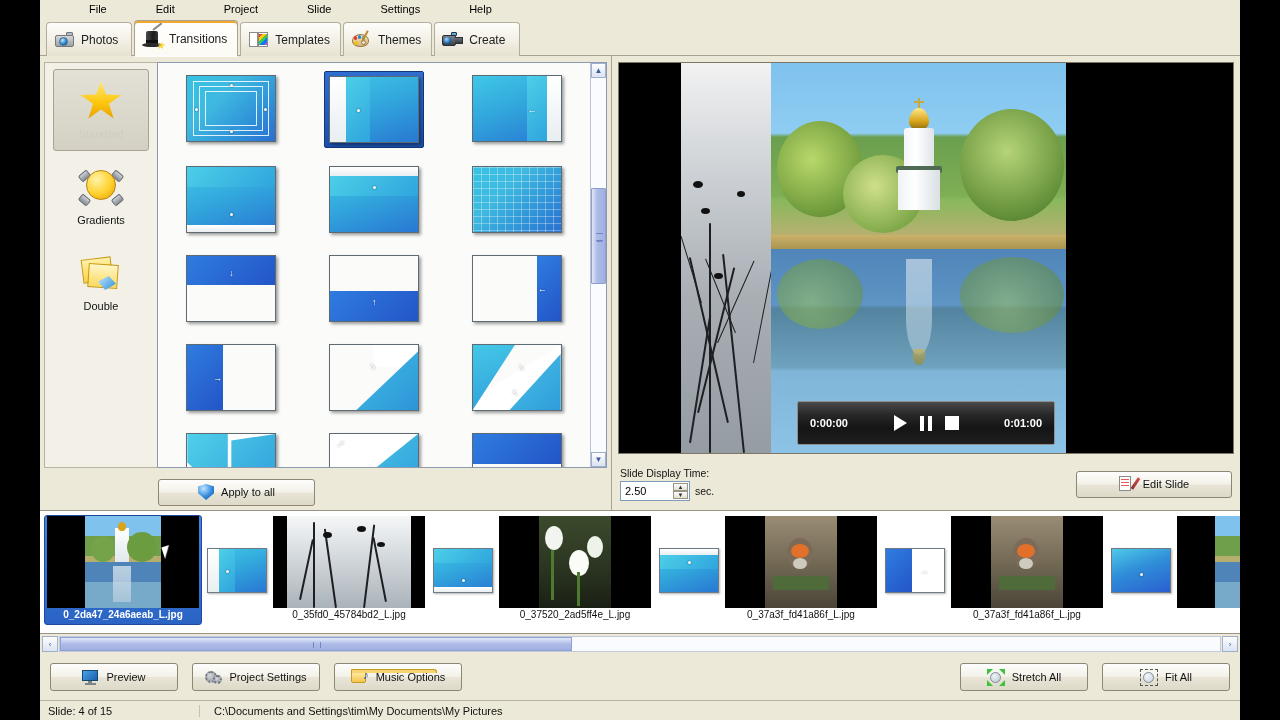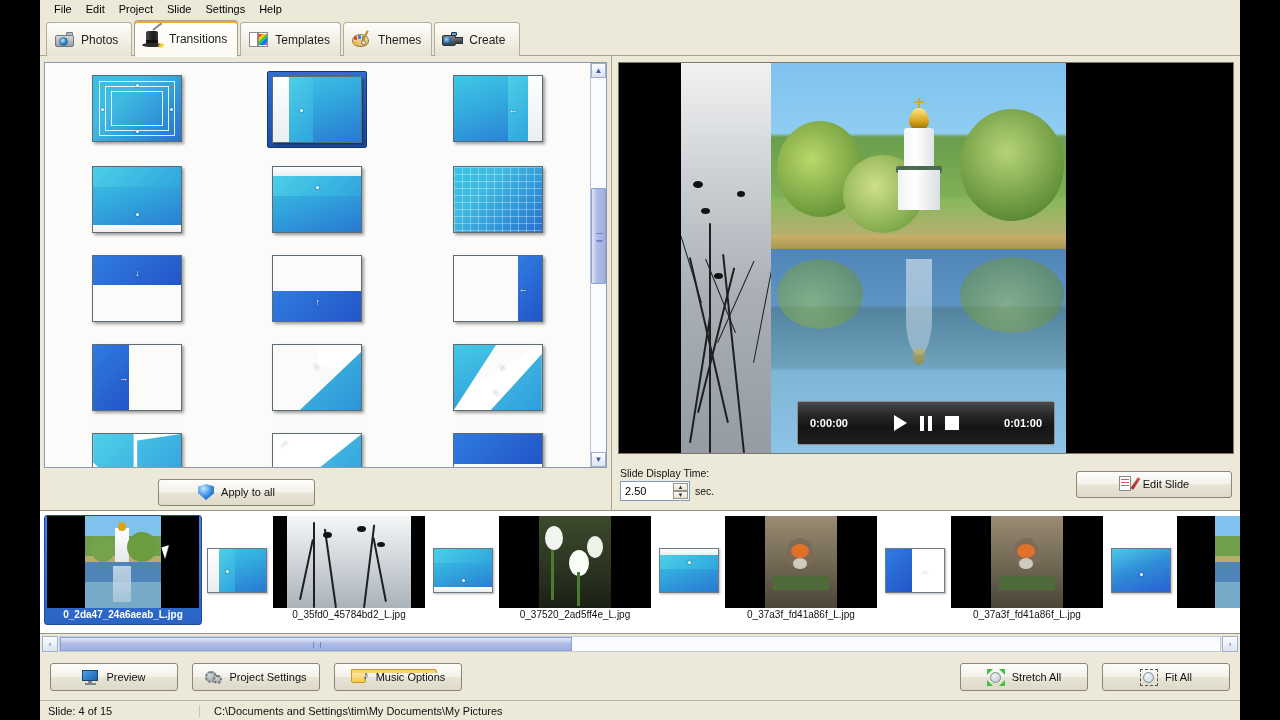--- a/index.html
+++ b/index.html
@@ -61,21 +61,21 @@
   .glyph-min { width:8px; height:3px; background:#fff; margin-top:6px;}
   .glyph-max { width:9px; height:8px; border:1.5px solid #fff; border-top-width:3px; }
   .glyph-close { font-size:13px; line-height:1; font-family:"Liberation Sans",sans-serif; }
 
   
   .menubar {
     height: 18px; background:#ece9d8;
     display:flex; align-items:center; padding-left:8px; gap:2px;
     flex: 0 0 18px; font-size:11px; color:#000;
   }
-  .menubar > div { padding: 1px 6px; }
+  .menubar > div { padding: 1px 6px; margin-left: 35px; }
 
   
   .tabstrip {
     height: 38px; background:#ece9d8;
     display:flex; align-items:flex-end; padding-left:6px;
     flex: 0 0 38px; position:relative;
   }
   .tabstrip::after {
     content:""; position:absolute; left:0; right:0; bottom:0; height:1px; background:#a9a293;
   }
@@ -518,20 +518,46 @@
         </span>
       <span>Create</span>
     </div>
   </div>
 
   <div class="body-split">
 
     <div class="left-pane">
       <div class="left-top">
 
+        <div class="cat-col">
+          <div class="cat selected">
+            <span class="cat-ico">
+                <i class="star-shape"></i>
+              </span>
+            <span>Standard</span>
+          </div>
+          <div class="cat">
+            <span class="cat-ico">
+              <i class="grad-h a"></i>
+                <i class="grad-h b"></i>
+                <i class="grad-h c"></i>
+                <i class="grad-h d"></i>
+                <i class="grad-shape"></i>
+            </span>
+            <span>Gradients</span>
+          </div>
+          <div class="cat">
+            <span class="cat-ico">
+                <i class="dbl-a"></i>
+                <i class="dbl-b"></i>
+                <i class="dbl-pin"></i>
+              </span>
+            <span>Double</span>
+          </div>
+        </div>
 
         <div class="grid-wrap">
           <div class="grid-scroll">
             <div class="grid">
 
               <div class="thumb-cell">
                 <div class="thumb">
                   <i class="t-base"></i>
                   <i class="rect-ring" style="left:6px;top:5px;right:6px;bottom:5px;"></i>
                   <i class="rect-ring" style="left:12px;top:10px;right:12px;bottom:10px;"></i>

